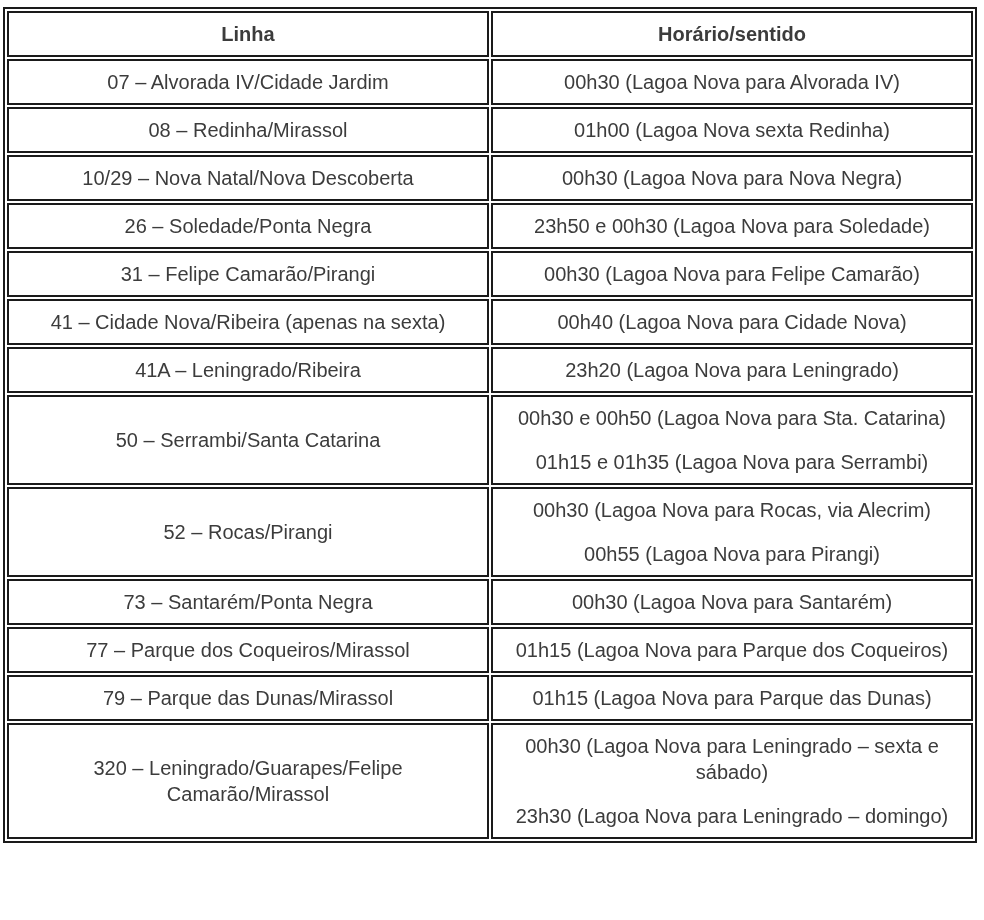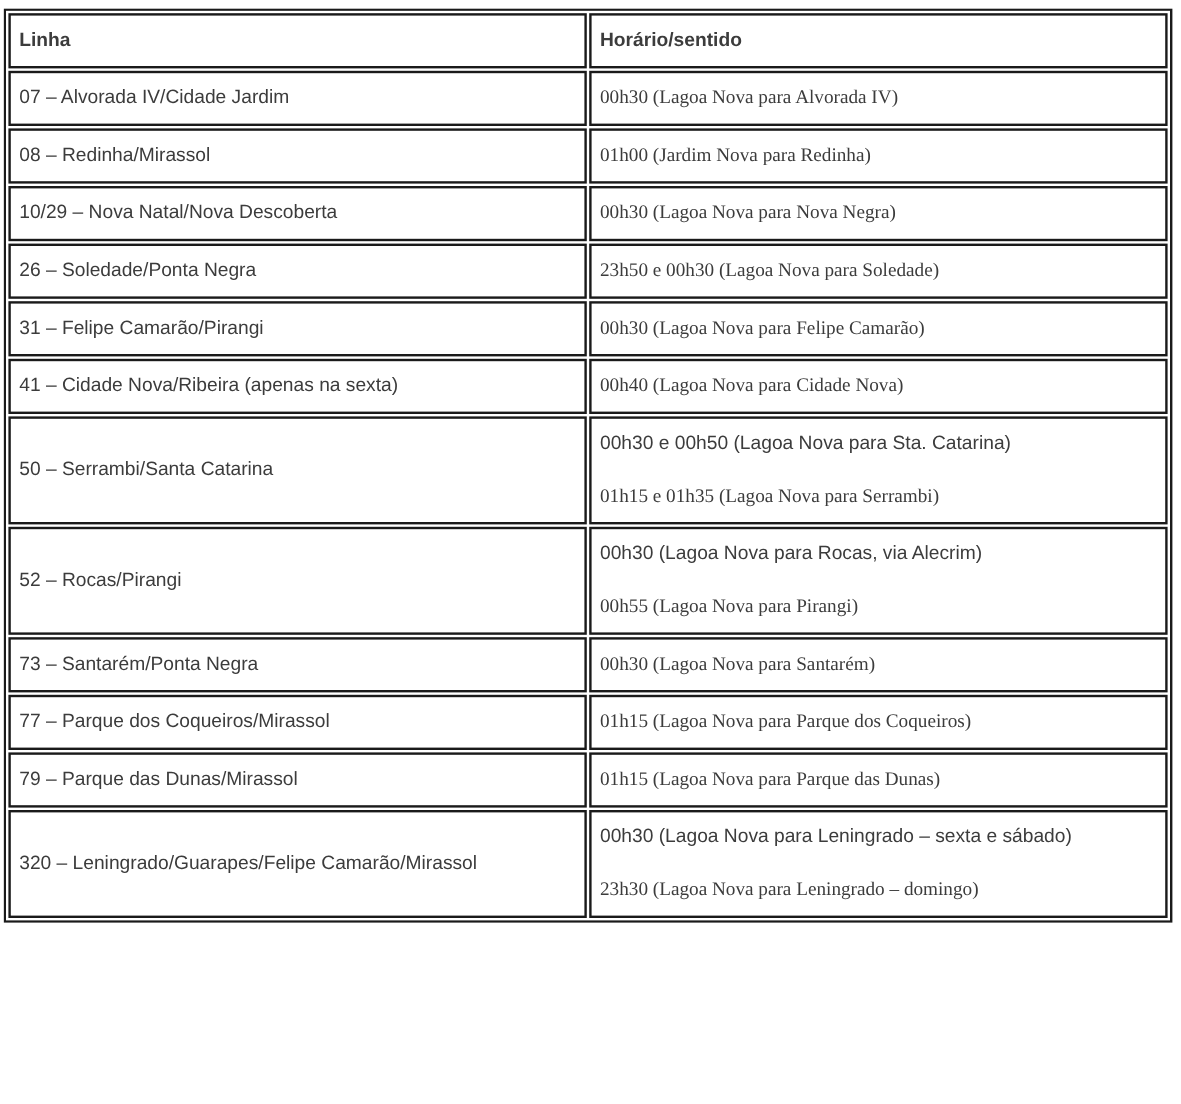--- a/index.html
+++ b/index.html
@@ -14,36 +14,35 @@
     table-layout: fixed;
     border-collapse: separate;
     border-spacing: 2px;
     border: 2px solid #1a1a1a;
     background: #ffffff;
     color: #3c3c3c;
   }
   table.schedule-table th,
   table.schedule-table td {
     border: 2px solid #1a1a1a;
-    font-size: 16px;
+    font-size: 20px;
     line-height: 26px;
     padding: 8px 7px;
-    text-align: left;
+    text-align: center;
     vertical-align: middle;
     word-wrap: break-word;
   }
   table.schedule-table th {
     font-weight: bold;
   }
   td.schedule-cell p {
     margin: 0 0 18px 0;
   }
   td.schedule-cell p:last-child {
     margin-bottom: 0;
-    font-family: Liberation Serif, serif;
   }
   .line-note-bold {
     font-weight: normal;
   }
 </style>
 </head>
 <body>
 
 <table class="schedule-table">
   <colgroup>
@@ -59,21 +58,21 @@
   <tbody id="schedule-body">
       <tr>
         <td class="line-cell"><span>07 – Alvorada IV/Cidade Jardim</span></td>
         <td class="schedule-cell">
           <p>00h30 (Lagoa Nova para Alvorada IV)</p>
         </td>
       </tr>
       <tr>
         <td class="line-cell"><span>08 – Redinha/Mirassol</span></td>
         <td class="schedule-cell">
-          <p>01h00 (Jardim Nova para Redinha)</p>
+          <p>01h00 (Lagoa Nova sexta Redinha)</p>
         </td>
       </tr>
       <tr>
         <td class="line-cell"><span>10/29 – Nova Natal/Nova Descoberta</span></td>
         <td class="schedule-cell">
           <p>00h30 (Lagoa Nova para Nova Negra)</p>
         </td>
       </tr>
       <tr>
         <td class="line-cell"><span>26 – Soledade/Ponta Negra</span></td>
@@ -84,20 +83,26 @@
       <tr>
         <td class="line-cell"><span>31 – Felipe Camarão/Pirangi</span></td>
         <td class="schedule-cell">
           <p>00h30 (Lagoa Nova para Felipe Camarão)</p>
         </td>
       </tr>
       <tr>
         <td class="line-cell"><span>41 – Cidade Nova/Ribeira</span> <span class="line-note-bold">(apenas na sexta)</span></td>
         <td class="schedule-cell">
           <p>00h40 (Lagoa Nova para Cidade Nova)</p>
+        </td>
+      </tr>
+      <tr>
+        <td class="line-cell"><span>41A – Leningrado/Ribeira</span></td>
+        <td class="schedule-cell">
+          <p>23h20 (Lagoa Nova para Leningrado)</p>
         </td>
       </tr>
       <tr>
         <td class="line-cell"><span>50 – Serrambi/Santa Catarina</span></td>
         <td class="schedule-cell">
           <p>00h30 e 00h50 (Lagoa Nova para Sta. Catarina)</p>
           <p>01h15 e 01h35 (Lagoa Nova para Serrambi)</p>
         </td>
       </tr>
       <tr>

